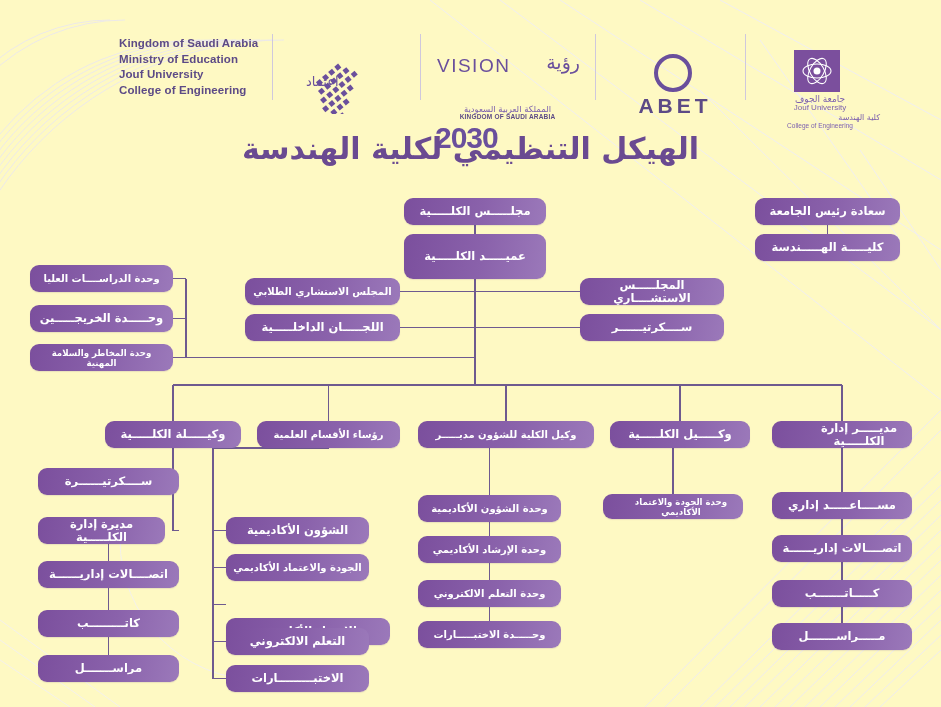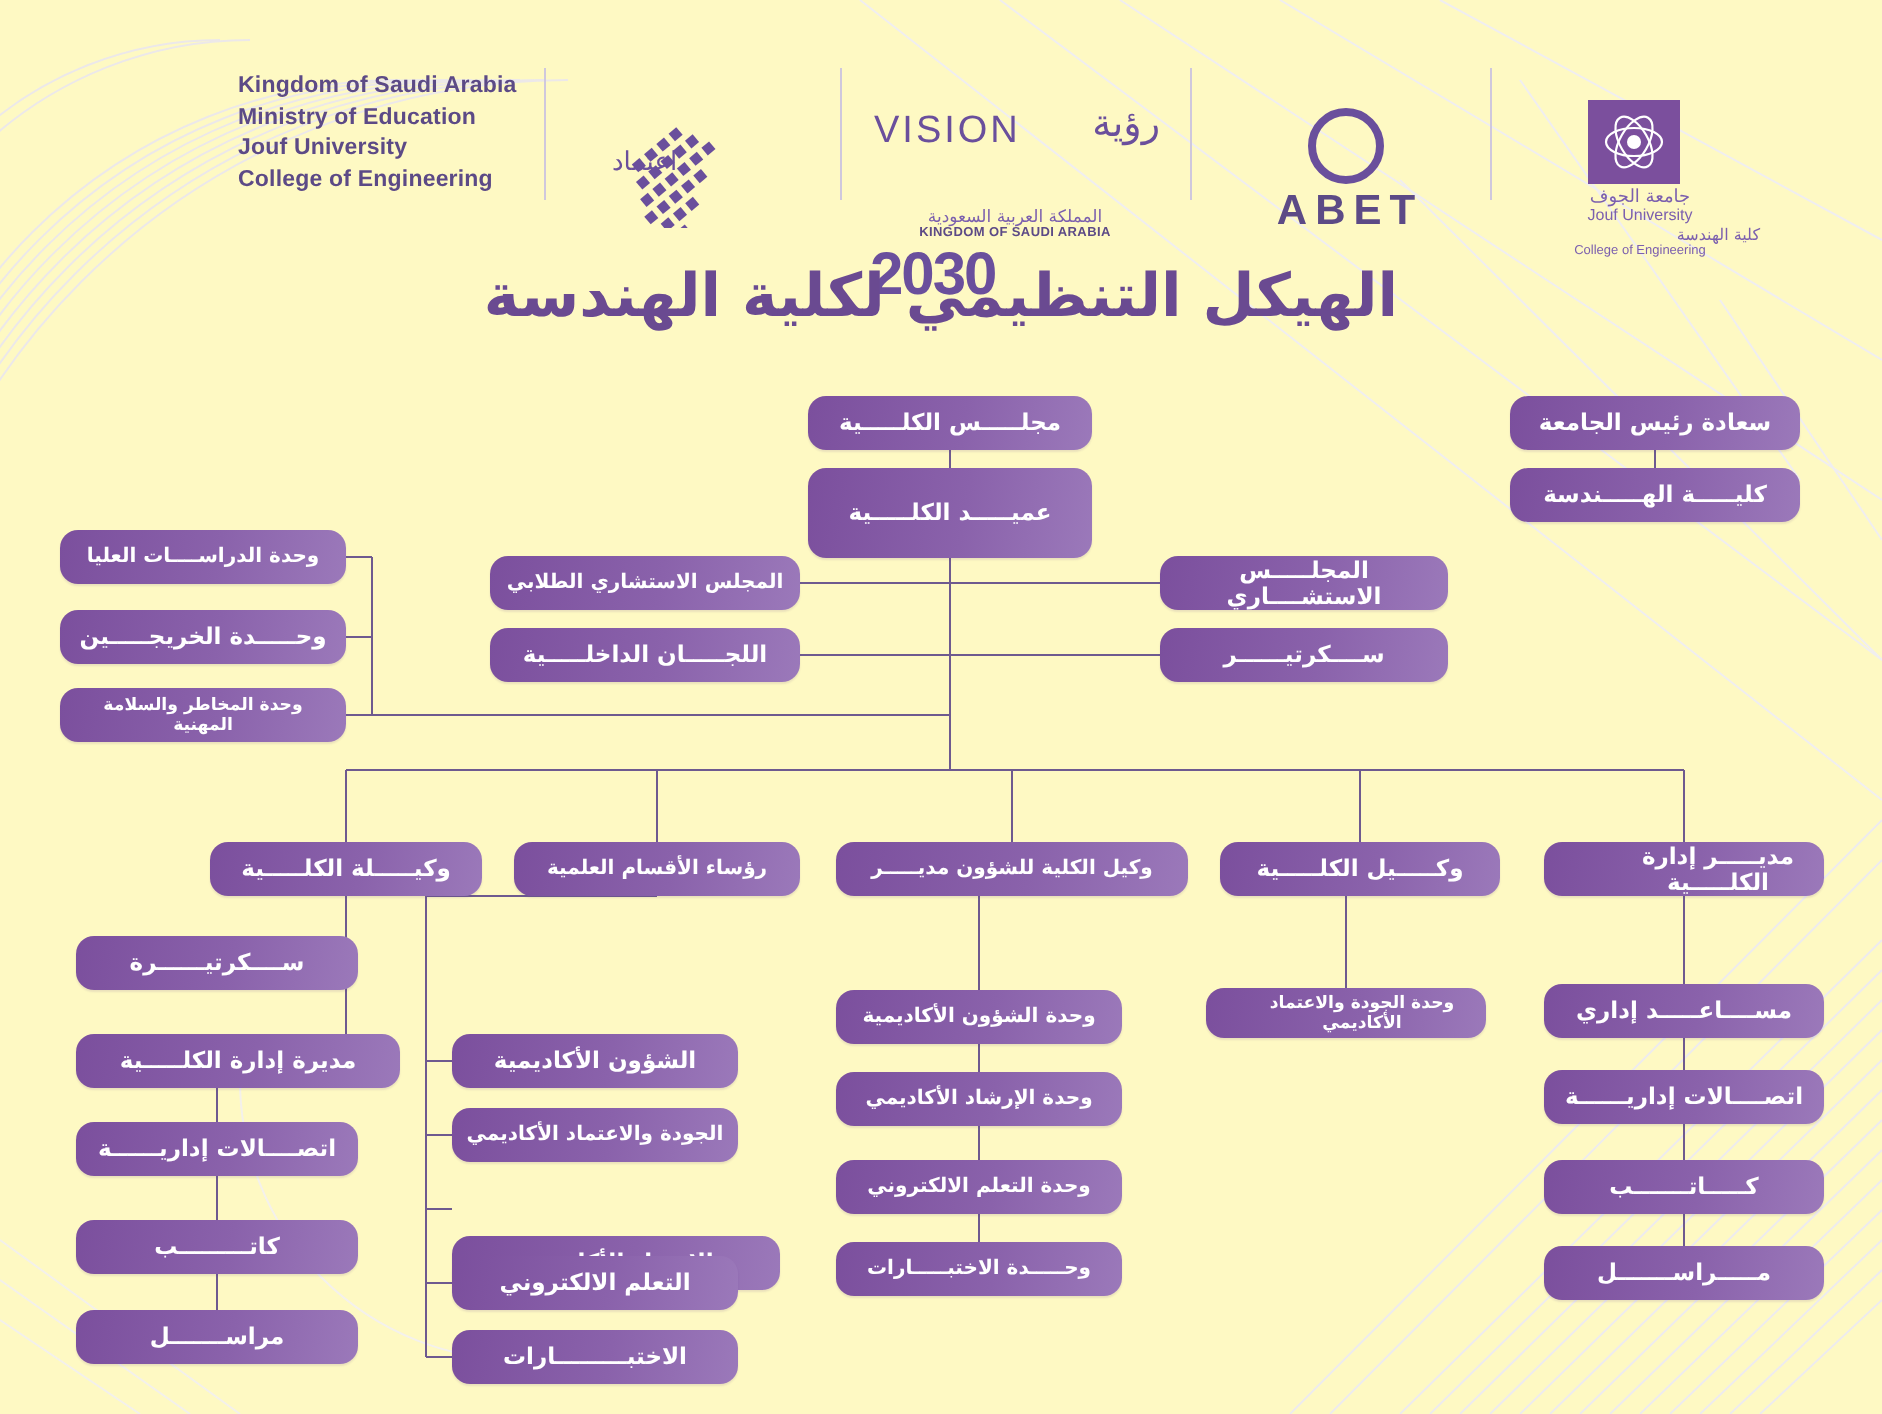--- a/index.html
+++ b/index.html
@@ -295,21 +295,21 @@
       <div class="node" style="left: 245px; top: 314px; width: 155px; height: 27px;">اللجـــــان الداخلـــــية</div>
       <div class="node sm" style="left: 30px; top: 265px; width: 143px; height: 27px;">وحدة الدراســــات العليا</div>
       <div class="node" style="left: 30px; top: 305px; width: 143px; height: 27px;">وحـــــدة الخريجـــــين</div>
       <div class="node xs" style="left: 30px; top: 344px; width: 143px; height: 27px;">وحدة المخاطر والسلامة المهنية</div>
       <div class="node" style="left: 105px; top: 421px; width: 136px; height: 27px;">وكيـــــلة الكلـــــية</div>
       <div class="node sm" style="left: 257px; top: 421px; width: 143px; height: 27px;">رؤساء الأقسام العلمية</div>
       <div class="node sm" style="left: 418px; top: 421px; width: 176px; height: 27px;">وكيل الكلية للشؤون مديـــــر</div>
       <div class="node" style="left: 610px; top: 421px; width: 140px; height: 27px;">وكـــــيل الكلـــــية</div>
       <div class="node" style="left: 772px; top: 421px; width: 140px; height: 27px; padding-left: 40px;">مديـــــر إدارة الكلـــــية</div>
       <div class="node" style="left: 38px; top: 468px; width: 141px; height: 27px;">ســــكرتيــــــرة</div>
-      <div class="node" style="left: 38px; top: 517px; width: 162px; height: 27px;">مديرة إدارة الكلـــــية</div>
+      <div class="node" style="left: 38px; top: 517px; width: 127px; height: 27px;">مديرة إدارة الكلـــــية</div>
       <div class="node" style="left: 38px; top: 561px; width: 141px; height: 27px;">اتصــــالات إداريــــــة</div>
       <div class="node" style="left: 38px; top: 610px; width: 141px; height: 27px;">كاتـــــــــب</div>
       <div class="node" style="left: 38px; top: 655px; width: 141px; height: 27px;">مراســـــــل</div>
       <div class="node" style="left: 226px; top: 517px; width: 143px; height: 27px;">الشؤون الأكاديمية</div>
       <div class="node sm" style="left: 226px; top: 554px; width: 143px; height: 27px;">الجودة والاعتماد الأكاديمي</div>
       <div class="node" style="left: 226px; top: 591px; width: 164px; height: 27px; margin-top: 27px;">الإرشاد الأكاديمي</div>
       <div class="node" style="left: 226px; top: 628px; width: 143px; height: 27px;">التعلم الالكتروني</div>
       <div class="node" style="left: 226px; top: 665px; width: 143px; height: 27px;">الاختبـــــــــارات</div>
       <div class="node sm" style="left: 418px; top: 495px; width: 143px; height: 27px;">وحدة الشؤون الأكاديمية</div>
       <div class="node sm" style="left: 418px; top: 536px; width: 143px; height: 27px;">وحدة الإرشاد الأكاديمي</div>

